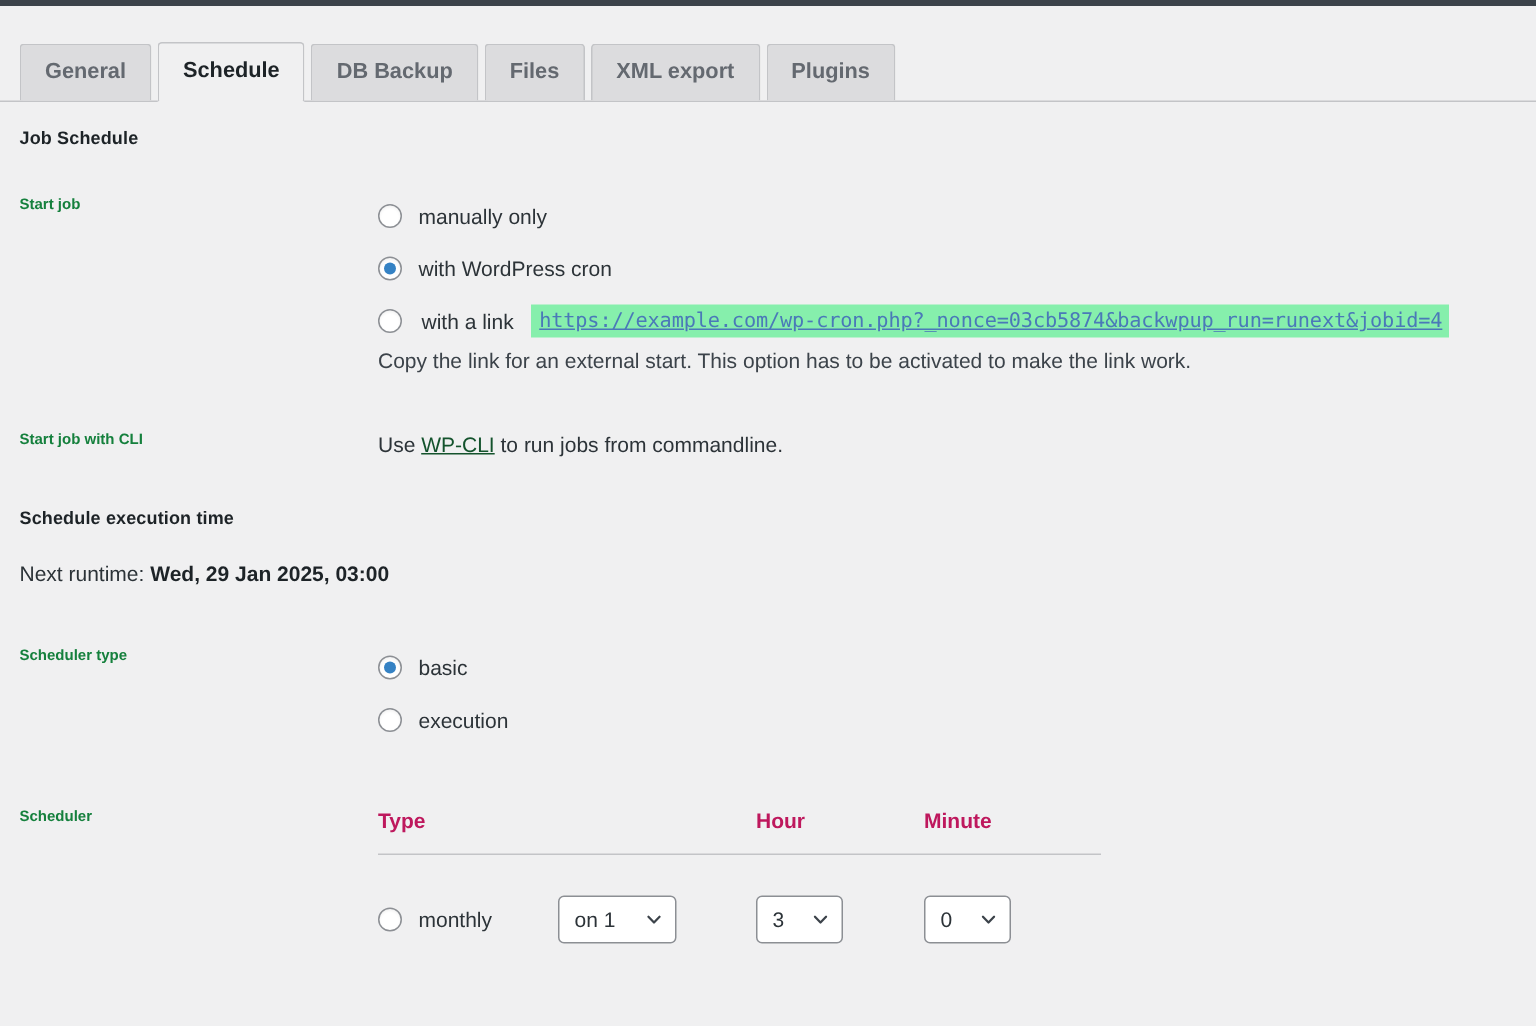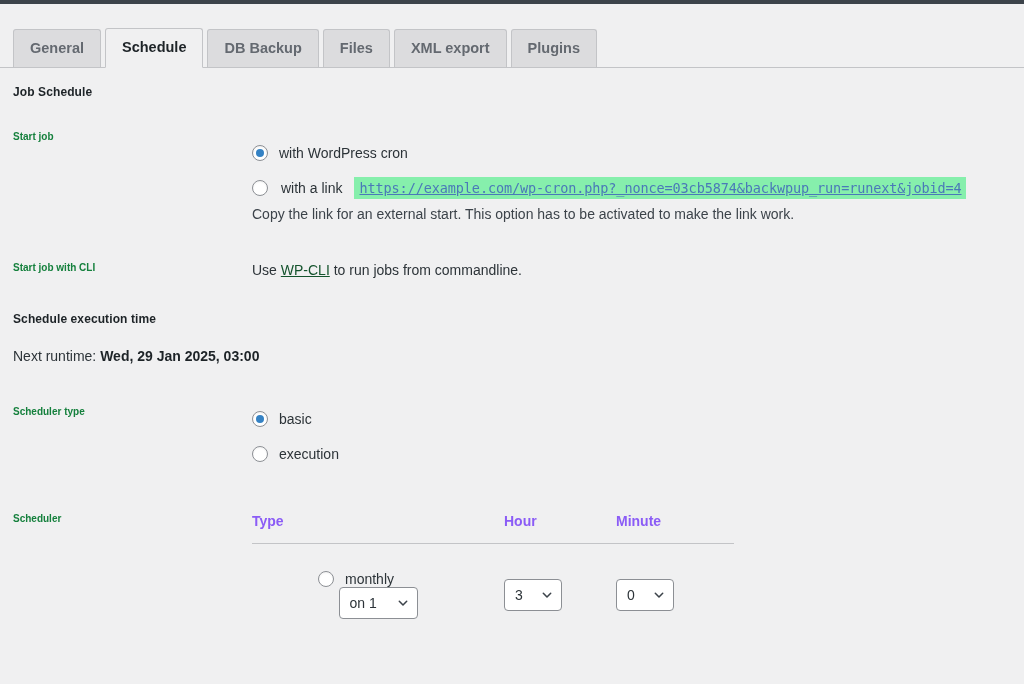--- a/index.html
+++ b/index.html
@@ -133,21 +133,21 @@
     padding-left: 13px;
     font-size: 14px;
     color: #2c3338;
   }
   .next-runtime b { color: #1d2327; font-weight: 700; }
 
   
   .sched-table { width: 482px; }
   .sched-head {
     display: flex;
-    font-size: 14px; font-weight: 700; color: #8b5cf6;
+    font-size: 14px; font-weight: 700; color: #be185d;
     padding-bottom: 14px;
     border-bottom: 1px solid #c3c4c7;
   }
   .col-type   { width: 252px; flex: 0 0 252px; }
   .col-hour   { width: 112px; flex: 0 0 112px; }
   .col-minute { width: 118px; flex: 0 0 118px; }
   .sched-body { display: flex; align-items: center; padding-top: 27px; }
 
   .sel {
     display: inline-flex; align-items: center; justify-content: space-between;
@@ -200,20 +200,24 @@
   </div>
 
   <div class="content">
 
     <h2 class="section-title">Job Schedule</h2>
 
     <div class="row" style="margin-top:32px;">
       <div class="row-label">Start job</div>
       <div class="row-field">
 
+        <div class="radio-line">
+          <span class="radio"></span>
+          <span class="radio-label">manually only</span>
+        </div>
 
         <div class="radio-line" style="margin-top:9px;">
           <span class="radio checked"></span>
           <span class="radio-label">with WordPress cron</span>
         </div>
 
         <div class="radio-line" style="margin-top:9px;">
           <span class="radio"></span>
           <span class="radio-label" style="margin-left:13px;">with a link</span>
           <span class="url-chip" style="margin-left:12px;">https://example.com/wp-cron.php?_nonce=03cb5874&amp;backwpup_run=runext&amp;jobid=4</span>
@@ -255,21 +259,21 @@
       <div class="row-field">
         <div class="sched-table">
 
           <div class="sched-head">
             <div class="col-type">Type</div>
             <div class="col-hour">Hour</div>
             <div class="col-minute">Minute</div>
           </div>
 
           <div class="sched-body">
-            <div class="col-type" style="display:flex;align-items:center;flex-direction:column;">
+            <div class="col-type" style="display:flex;align-items:center;">
               <div class="type-radio-wrap">
                 <span class="radio"></span>
                 <span class="radio-label">monthly</span>
               </div>
               <div class="sel sel-type">
                 <span>on 1</span>
                 <span class="chev">
                   <svg width="12" height="12" viewBox="0 0 12 12" aria-hidden="true">
                     <path d="M2.3 4.2 L6 8 L9.7 4.2" fill="none" stroke="#3c434a" stroke-width="1.5" stroke-linecap="round" stroke-linejoin="round"></path>
                   </svg>

